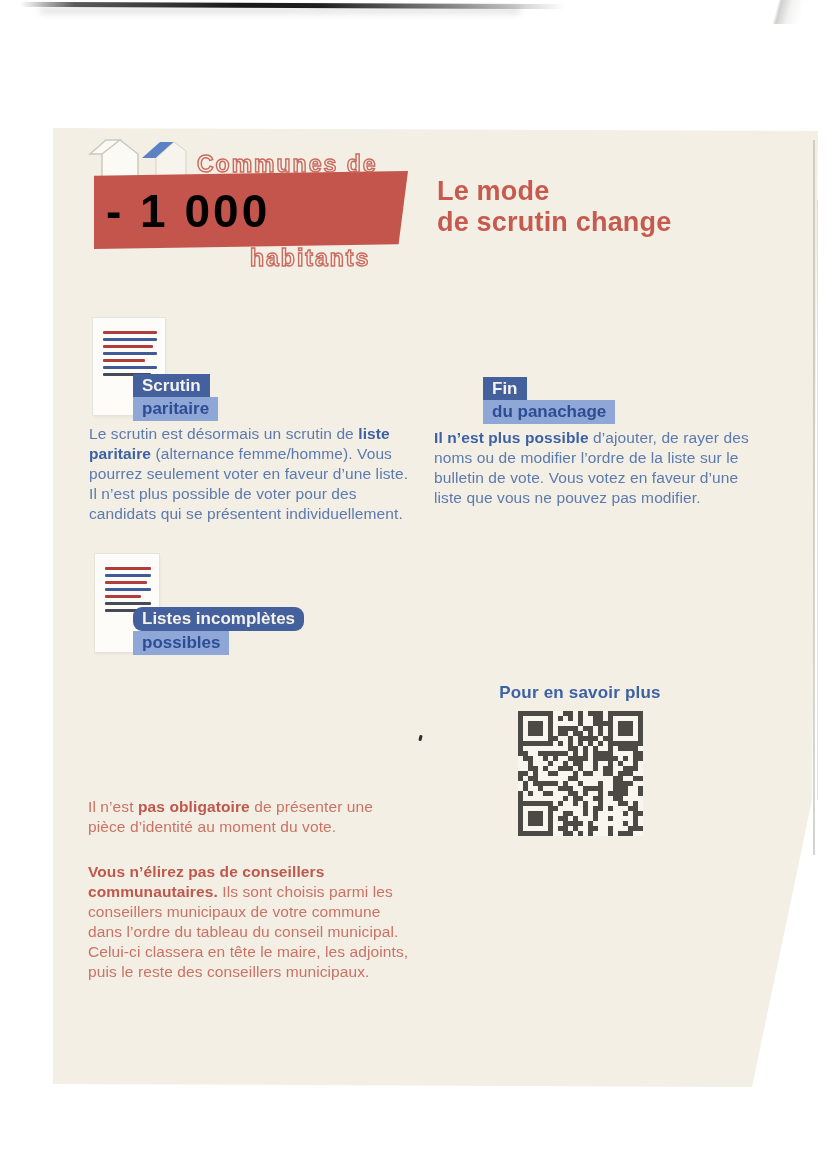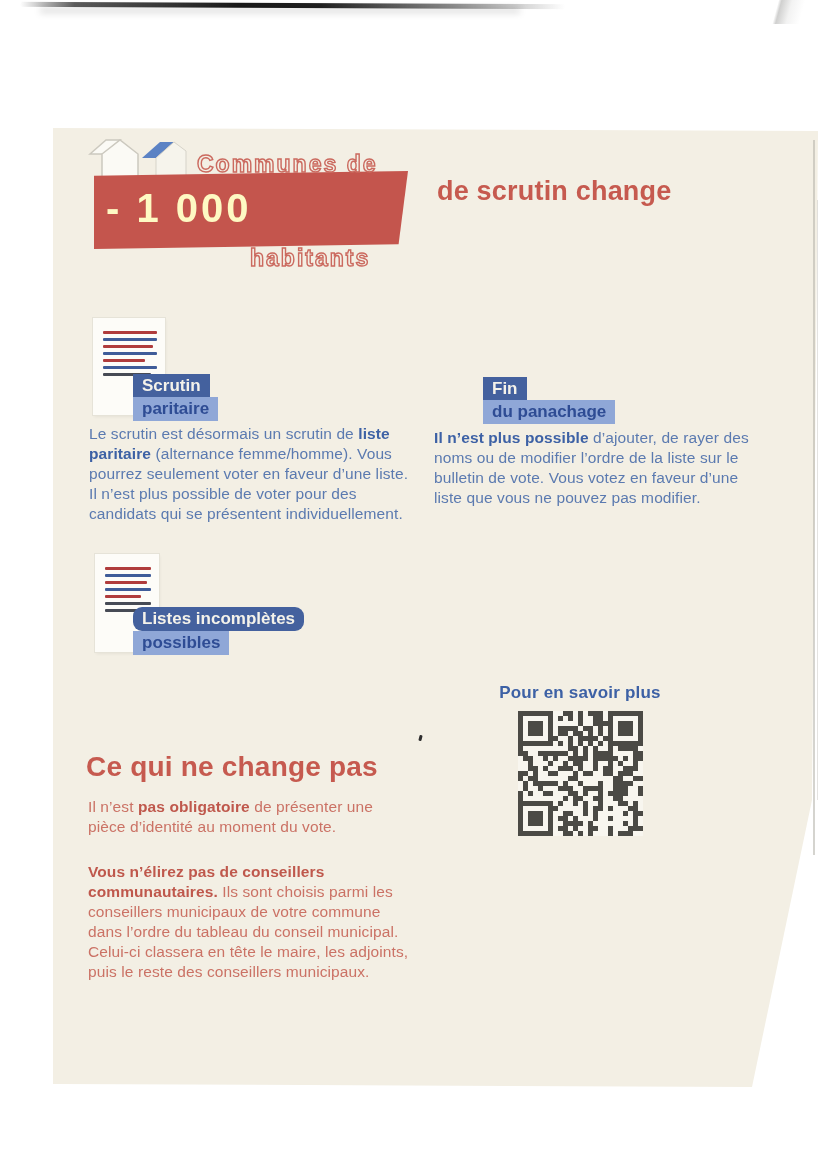--- a/index.html
+++ b/index.html
@@ -15,21 +15,21 @@
   .scan-top-shadow{position:absolute;left:40px;top:7px;width:480px;height:7px;background:rgba(0,0,0,.10);filter:blur(3px);}
   .scan-corner{position:absolute;left:742px;top:0;width:75px;height:24px;
     background:linear-gradient(105deg,transparent 45%,rgba(150,150,148,.45) 49%,rgba(200,200,198,.22) 62%,transparent 78%);}
   .scan-edge-1{position:absolute;left:813px;top:140px;width:2px;height:715px;background:rgba(178,176,168,.55);}
   .scan-edge-2{position:absolute;left:817px;top:200px;width:1px;height:600px;background:rgba(178,176,168,.35);}
   .scan-speck{position:absolute;left:419px;top:735px;width:3px;height:6px;background:#2e2e2e;border-radius:1px;transform:rotate(14deg);}
   
   .logo-houses{position:absolute;left:86px;top:136px;}
   .banner{position:absolute;left:94px;top:171px;width:314px;height:78px;background:#c4554d;
           clip-path:polygon(0 6%,100% 0,97% 94%,0 100%);}
-  .banner-number{position:absolute;left:12px;top:17px;color:#fef9c3;font-size:40px;font-weight:900;letter-spacing:3px;line-height:1;}
+  .banner-number{position:absolute;left:12px;top:17px;color:#000000;font-size:46px;font-weight:900;letter-spacing:3px;line-height:1;}
   .outline-red{position:absolute;color:transparent;-webkit-text-stroke:1.4px #cb6a5f;font-weight:700;font-size:23px;letter-spacing:2px;}
   .communes{left:197px;top:151px;}
   .habitants{left:250px;top:245px;}
   
   .title{position:absolute;left:437px;top:176px;color:#c65a4f;font-size:27px;font-weight:800;line-height:31px;letter-spacing:.2px;}
   .red-heading{position:absolute;left:86px;top:751px;color:#c65a4f;font-size:28px;font-weight:800;letter-spacing:.2px;}
   
   .paper{position:absolute;background:#fdfcf8;box-shadow:0 0 0 1px #e6e3d8, 1px 2px 3px rgba(0,0,0,.06);}
   .paper-1{left:93px;top:318px;width:72px;height:97px;}
   .paper-2{left:95px;top:554px;width:64px;height:98px;}
@@ -78,20 +78,21 @@
     <path d="M56 22 L74 6 H88 L70 22 Z" fill="#5b82c4"></path>
     <path d="M70 22 L88 6 L100 15 V42 H70 Z" fill="#f6f4ec" stroke="#d6d3c9" stroke-width="1"></path>
   </svg>
   <div class="banner">
     <div class="banner-number">- 1 000</div>
   </div>
   <div class="outline-red communes">Communes de</div>
   <div class="outline-red habitants">habitants</div>
 
   <div class="title">
+    <span style="display:block">Le mode</span>
     <span style="display:block">de scrutin change</span>
   </div>
 
   <div class="paper paper-1">
     <div class="plines">
       <div class="pl" style="background:#b03c3c;width:54px"></div>
       <div class="pl" style="background:#3f5c99;width:54px"></div>
       <div class="pl" style="background:#b03c3c;width:50px"></div>
       <div class="pl" style="background:#3f5c99;width:54px"></div>
       <div class="pl" style="background:#b03c3c;width:42px"></div>
@@ -112,21 +113,20 @@
       <div class="pl" style="background:#b03c3c;width:42px"></div>
       <div class="pl" style="background:#3f5c99;width:46px"></div>
       <div class="pl" style="background:#b03c3c;width:36px"></div>
       <div class="pl" style="background:#474b55;width:46px"></div>
       <div class="pl" style="background:#474b55;width:44px"></div>
     </div>
   </div>
   <div class="tag tag-dark" style="left:133px;top:607px;border-radius:9px;">Listes incomplètes</div>
   <div class="tag tag-light" style="left:133px;top:631px;">possibles</div>
 
-  <div class="red-heading">Ce qui ne change pas</div>
   <p class="txt red" style="left:88px;top:797px;width:300px;">
     <span>Il n’est </span><span class="b">pas obligatoire</span><span> de présenter une pièce d’identité au moment du vote.</span>
   </p>
   <p class="txt red" style="left:88px;top:862px;width:330px;">
     <span class="b">Vous n’élirez pas de conseillers communautaires.</span><span> Ils sont choisis parmi les conseillers municipaux de votre commune dans l’ordre du tableau du conseil municipal. Celui-ci classera en tête le maire, les adjoints, puis le reste des conseillers municipaux.</span>
   </p>
 
   <div class="tag tag-dark" style="left:483px;top:377px;">Fin</div>
   <div class="tag tag-light" style="left:483px;top:400px;">du panachage</div>
   <p class="txt blue" style="left:434px;top:428px;width:335px;">

